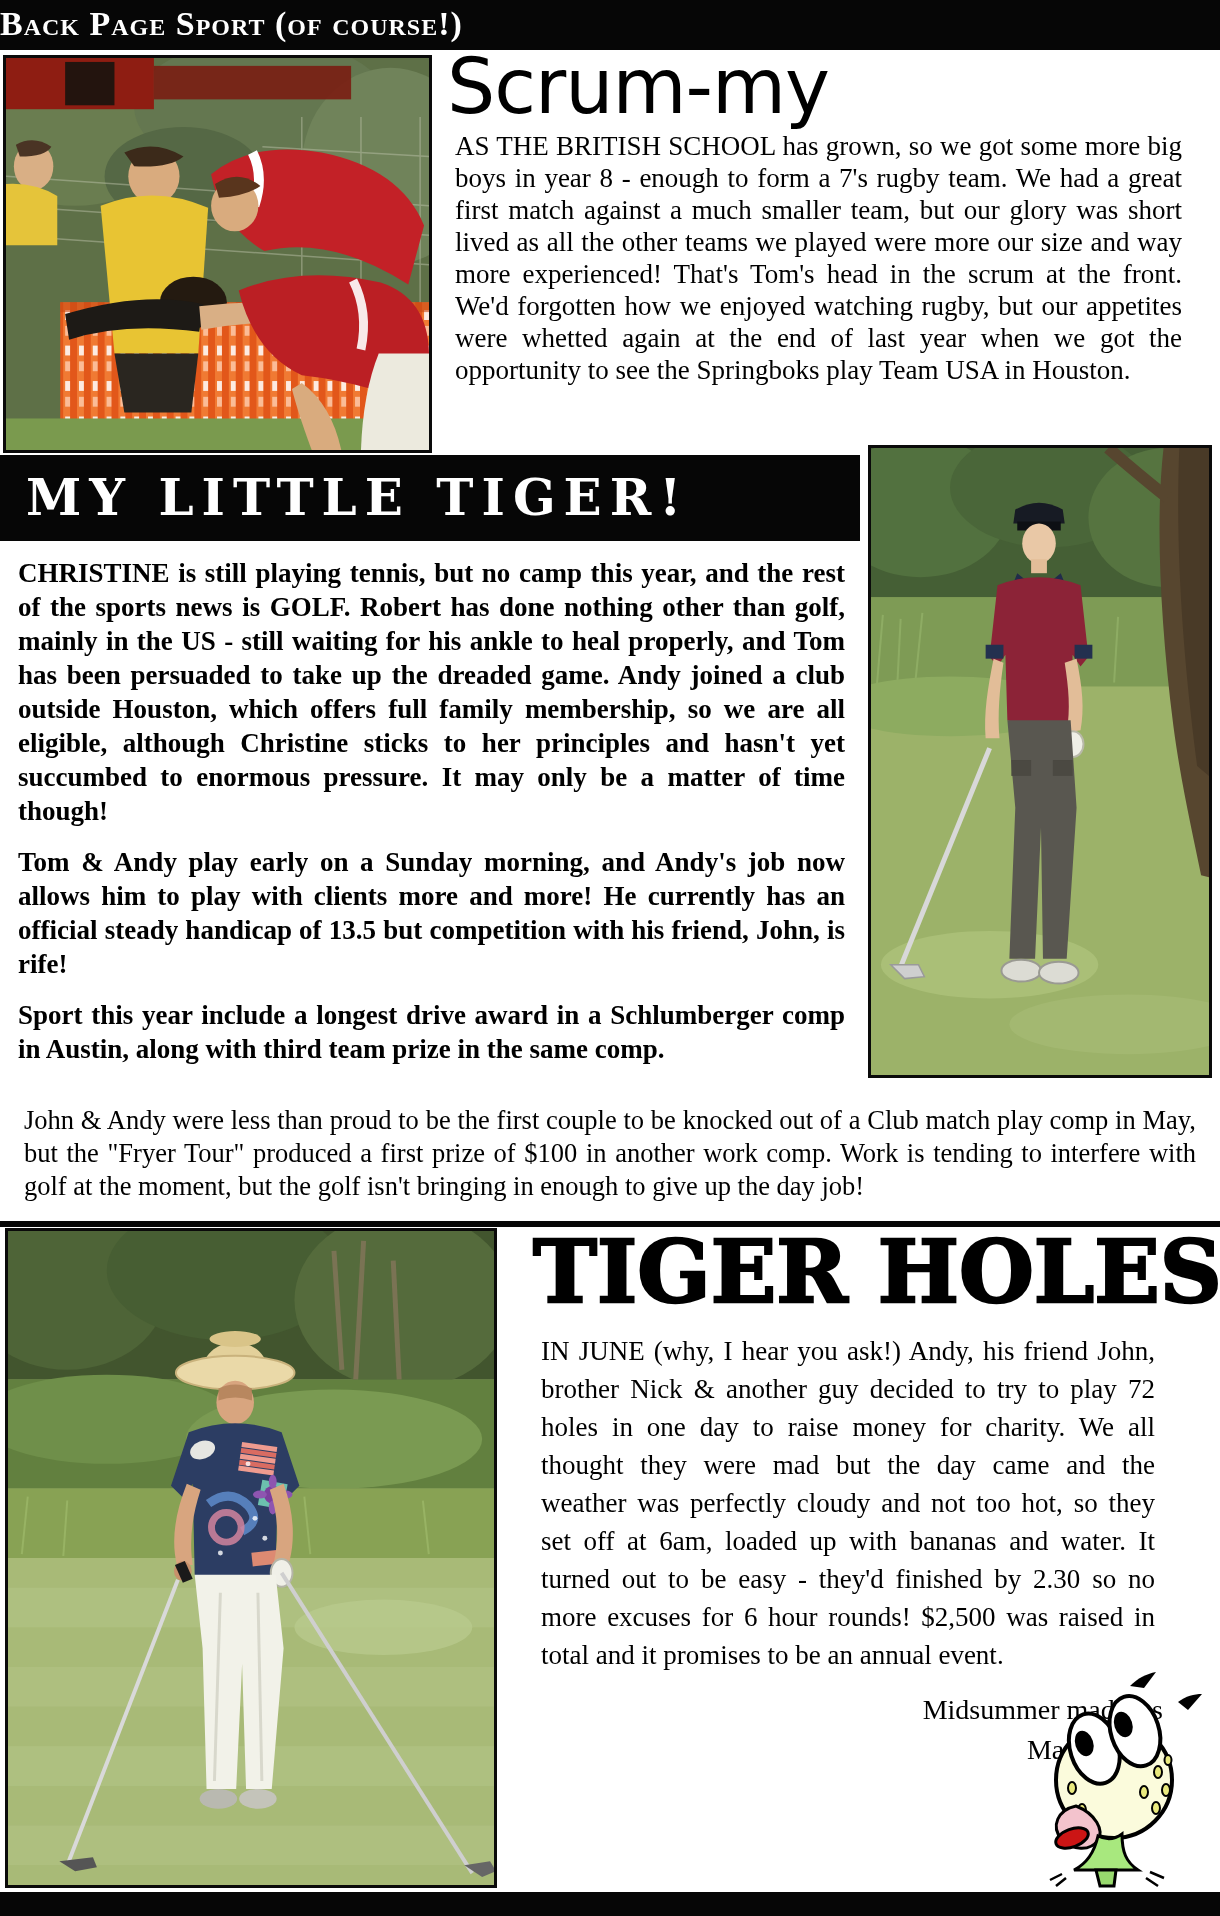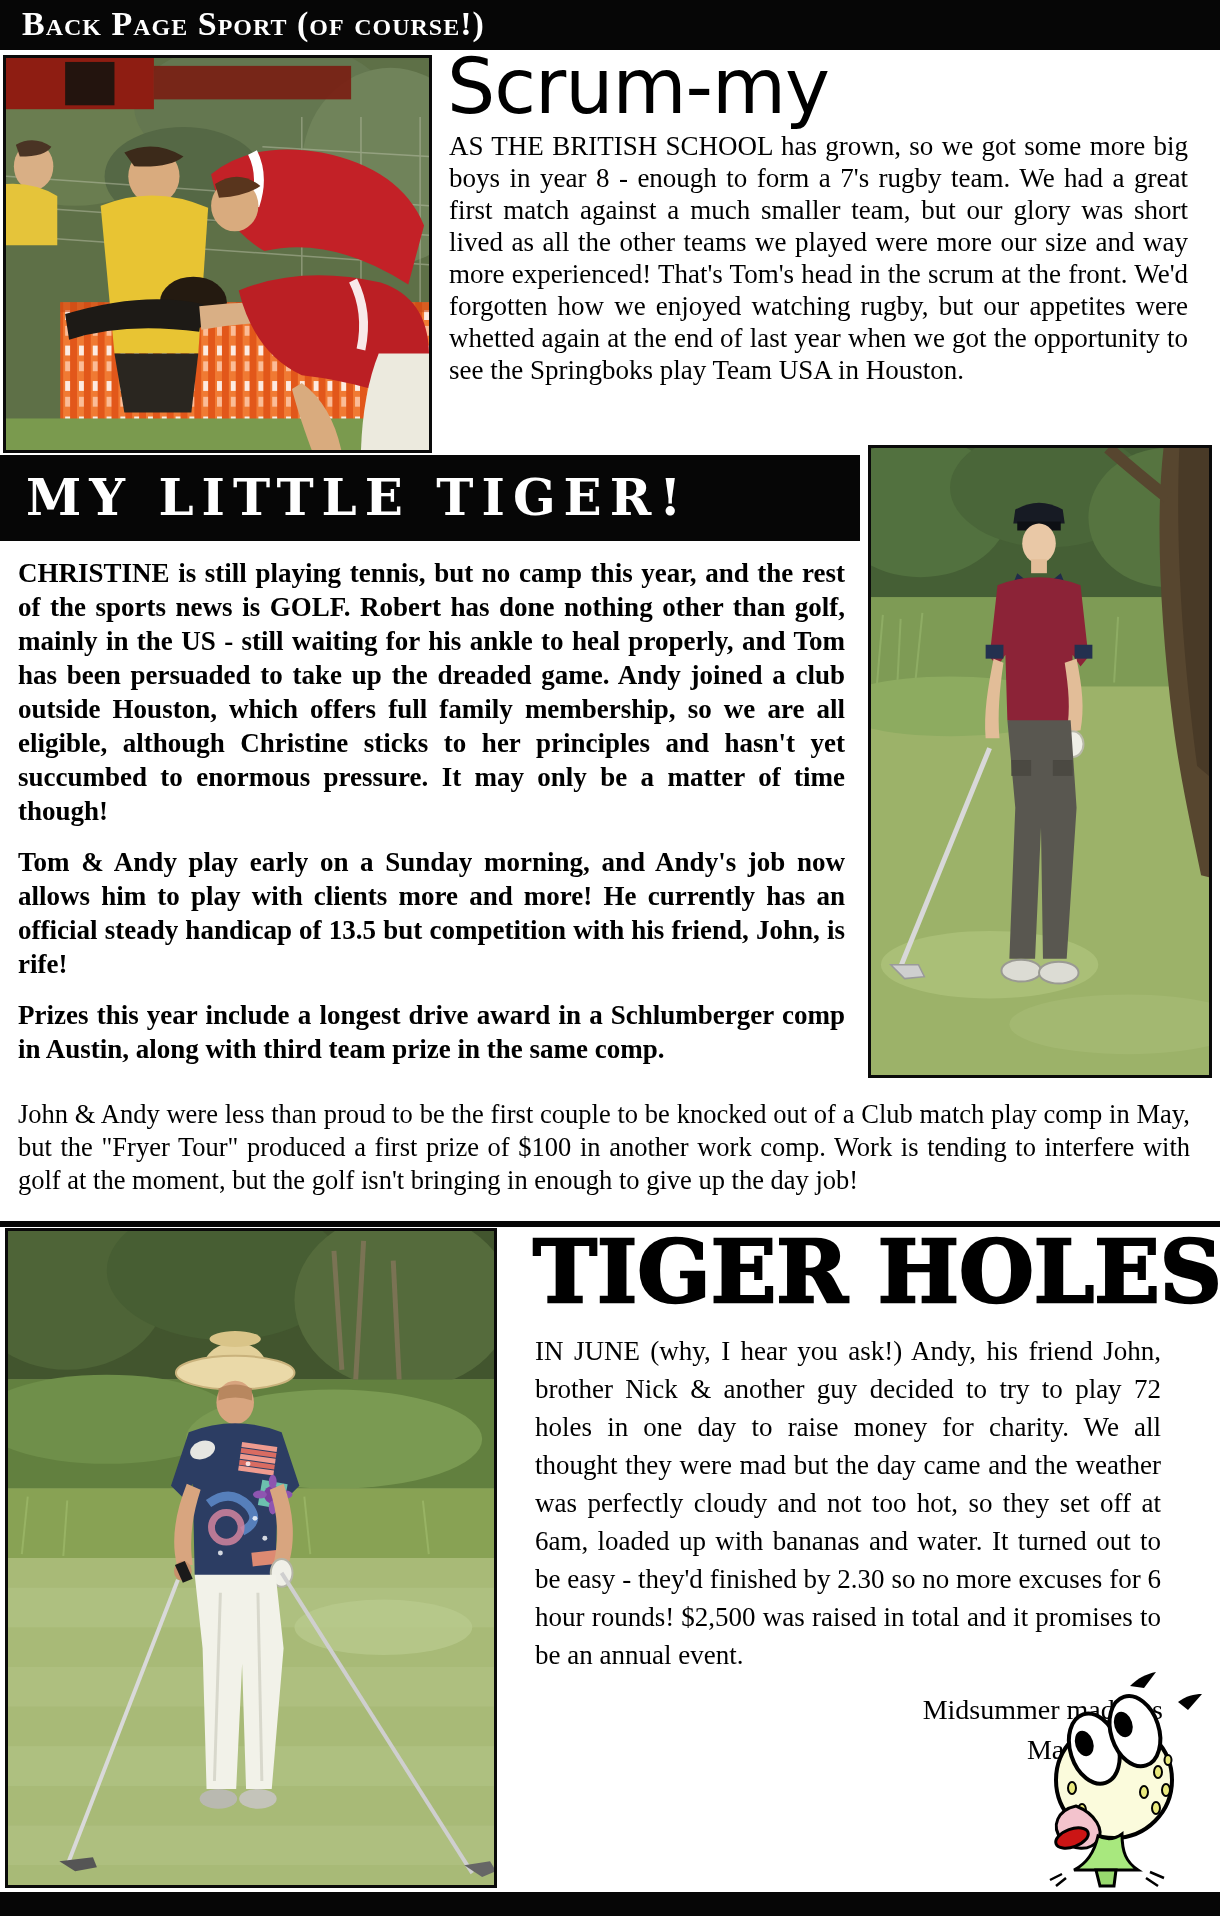--- a/index.html
+++ b/index.html
@@ -5,37 +5,37 @@
   html,body { margin:0; padding:0; background:#888; }
   .page {
     position:relative; width:1220px; height:1916px;
     background:#ffffff; margin:0 auto; overflow:hidden;
     font-family:"Liberation Serif", serif; color:#000;
   }
   .bar { position:absolute; left:0; width:1220px; background:#060606; }
   .header-bar { top:0; height:50px; }
   .header-title {
     font-family:"Liberation Serif", serif; font-variant:small-caps; font-weight:bold;
-    color:#fff; font-size:34px; line-height:48px; padding-left:22px; letter-spacing:1px;
+    color:#fff; font-size:34px; line-height:48px; padding-left:0; letter-spacing:1px;
   }
   .footer-bar { top:1892px; height:24px; }
 
   .photo { position:absolute; border:3px solid #0a0a0a; box-sizing:border-box; overflow:hidden; background:#7c9450; }
   .photo svg { display:block; width:100%; height:100%; }
   .rugby-photo   { left:3px;   top:55px;   width:429px; height:398px; }
   .teen-photo    { left:868px; top:445px;  width:344px; height:633px; }
   .charity-photo { left:5px;   top:1228px; width:492px; height:660px; }
 
   .scrum-col { position:absolute; left:447px; top:48px; width:743px; }
   .scrum-headline {
     margin:0; text-align:left; font-family:"DejaVu Sans","Liberation Sans",sans-serif;
     font-weight:normal; font-size:76px; line-height:78px; letter-spacing:-1px;
   }
   .body-text {
-    margin:2px; text-align:justify; font-size:27px; line-height:33px;
+    margin:8px; text-align:justify; font-size:27px; line-height:33px;
     font-family:"Liberation Serif",serif;
   }
   .scrum-col .body-text { margin-top:4px; line-height:32px; }
 
   .tiger-banner {
     position:absolute; left:0; top:455px; width:860px; height:86px; background:#060606;
     color:#fff; font-family:"DejaVu Serif","Liberation Serif",serif; font-weight:bold;
     font-size:50px; line-height:86px; letter-spacing:8px; padding-left:26px; box-sizing:border-box;
     white-space:nowrap;
   }
@@ -167,21 +167,21 @@
         <rect x="84" y="262" width="20" height="16" fill="#4b4942"></rect>
         <ellipse cx="52" cy="474" rx="20" ry="11" fill="#dcdcd4" stroke="#9a9a92" stroke-width="2"></ellipse>
         <ellipse cx="90" cy="476" rx="20" ry="11" fill="#dcdcd4" stroke="#9a9a92" stroke-width="2"></ellipse>
       </g>
     </svg>
   </div>
 
   <div class="tiger-col">
     <p class="body-text">CHRISTINE is still playing tennis, but no camp this year, and the rest of the sports news is GOLF. Robert has done nothing other than golf, mainly in the US - still waiting for his ankle to heal properly, and Tom has been persuaded to take up the dreaded game.  Andy joined a club outside Houston, which offers full family membership, so we are all eligible, although Christine sticks to her principles and hasn't yet succumbed to enormous pressure.  It may only be a matter of time though!</p>
     <p class="body-text">Tom &amp; Andy play early on a Sunday morning, and Andy's job now allows him to play with clients more and more!  He currently has an official steady handicap of 13.5 but competition with his friend, John, is rife!</p>
-    <p class="body-text">Prizes this year include a longest drive award in a Schlumberger comp in Austin, along with third team prize in the same comp.</p>
+    <p class="body-text">Sport this year include a longest drive award in a Schlumberger comp in Austin, along with third team prize in the same comp.</p>
   </div>
 
   <p class="body-text full-para">John &amp; Andy were less than proud to be the first couple to be knocked out of a Club match play comp in May, but the "Fryer Tour" produced a first prize of $100 in another work comp.  Work is tending to interfere with golf at the moment, but the golf isn't bringing in enough to give up the day job!</p>
 
   <div class="divider"></div>
 
   <div class="photo charity-photo">
     <svg viewBox="0 0 492 660" preserveAspectRatio="none">
       <rect width="492" height="660" fill="#a8ba77"></rect>
       <rect width="492" height="150" fill="#42552e"></rect>

